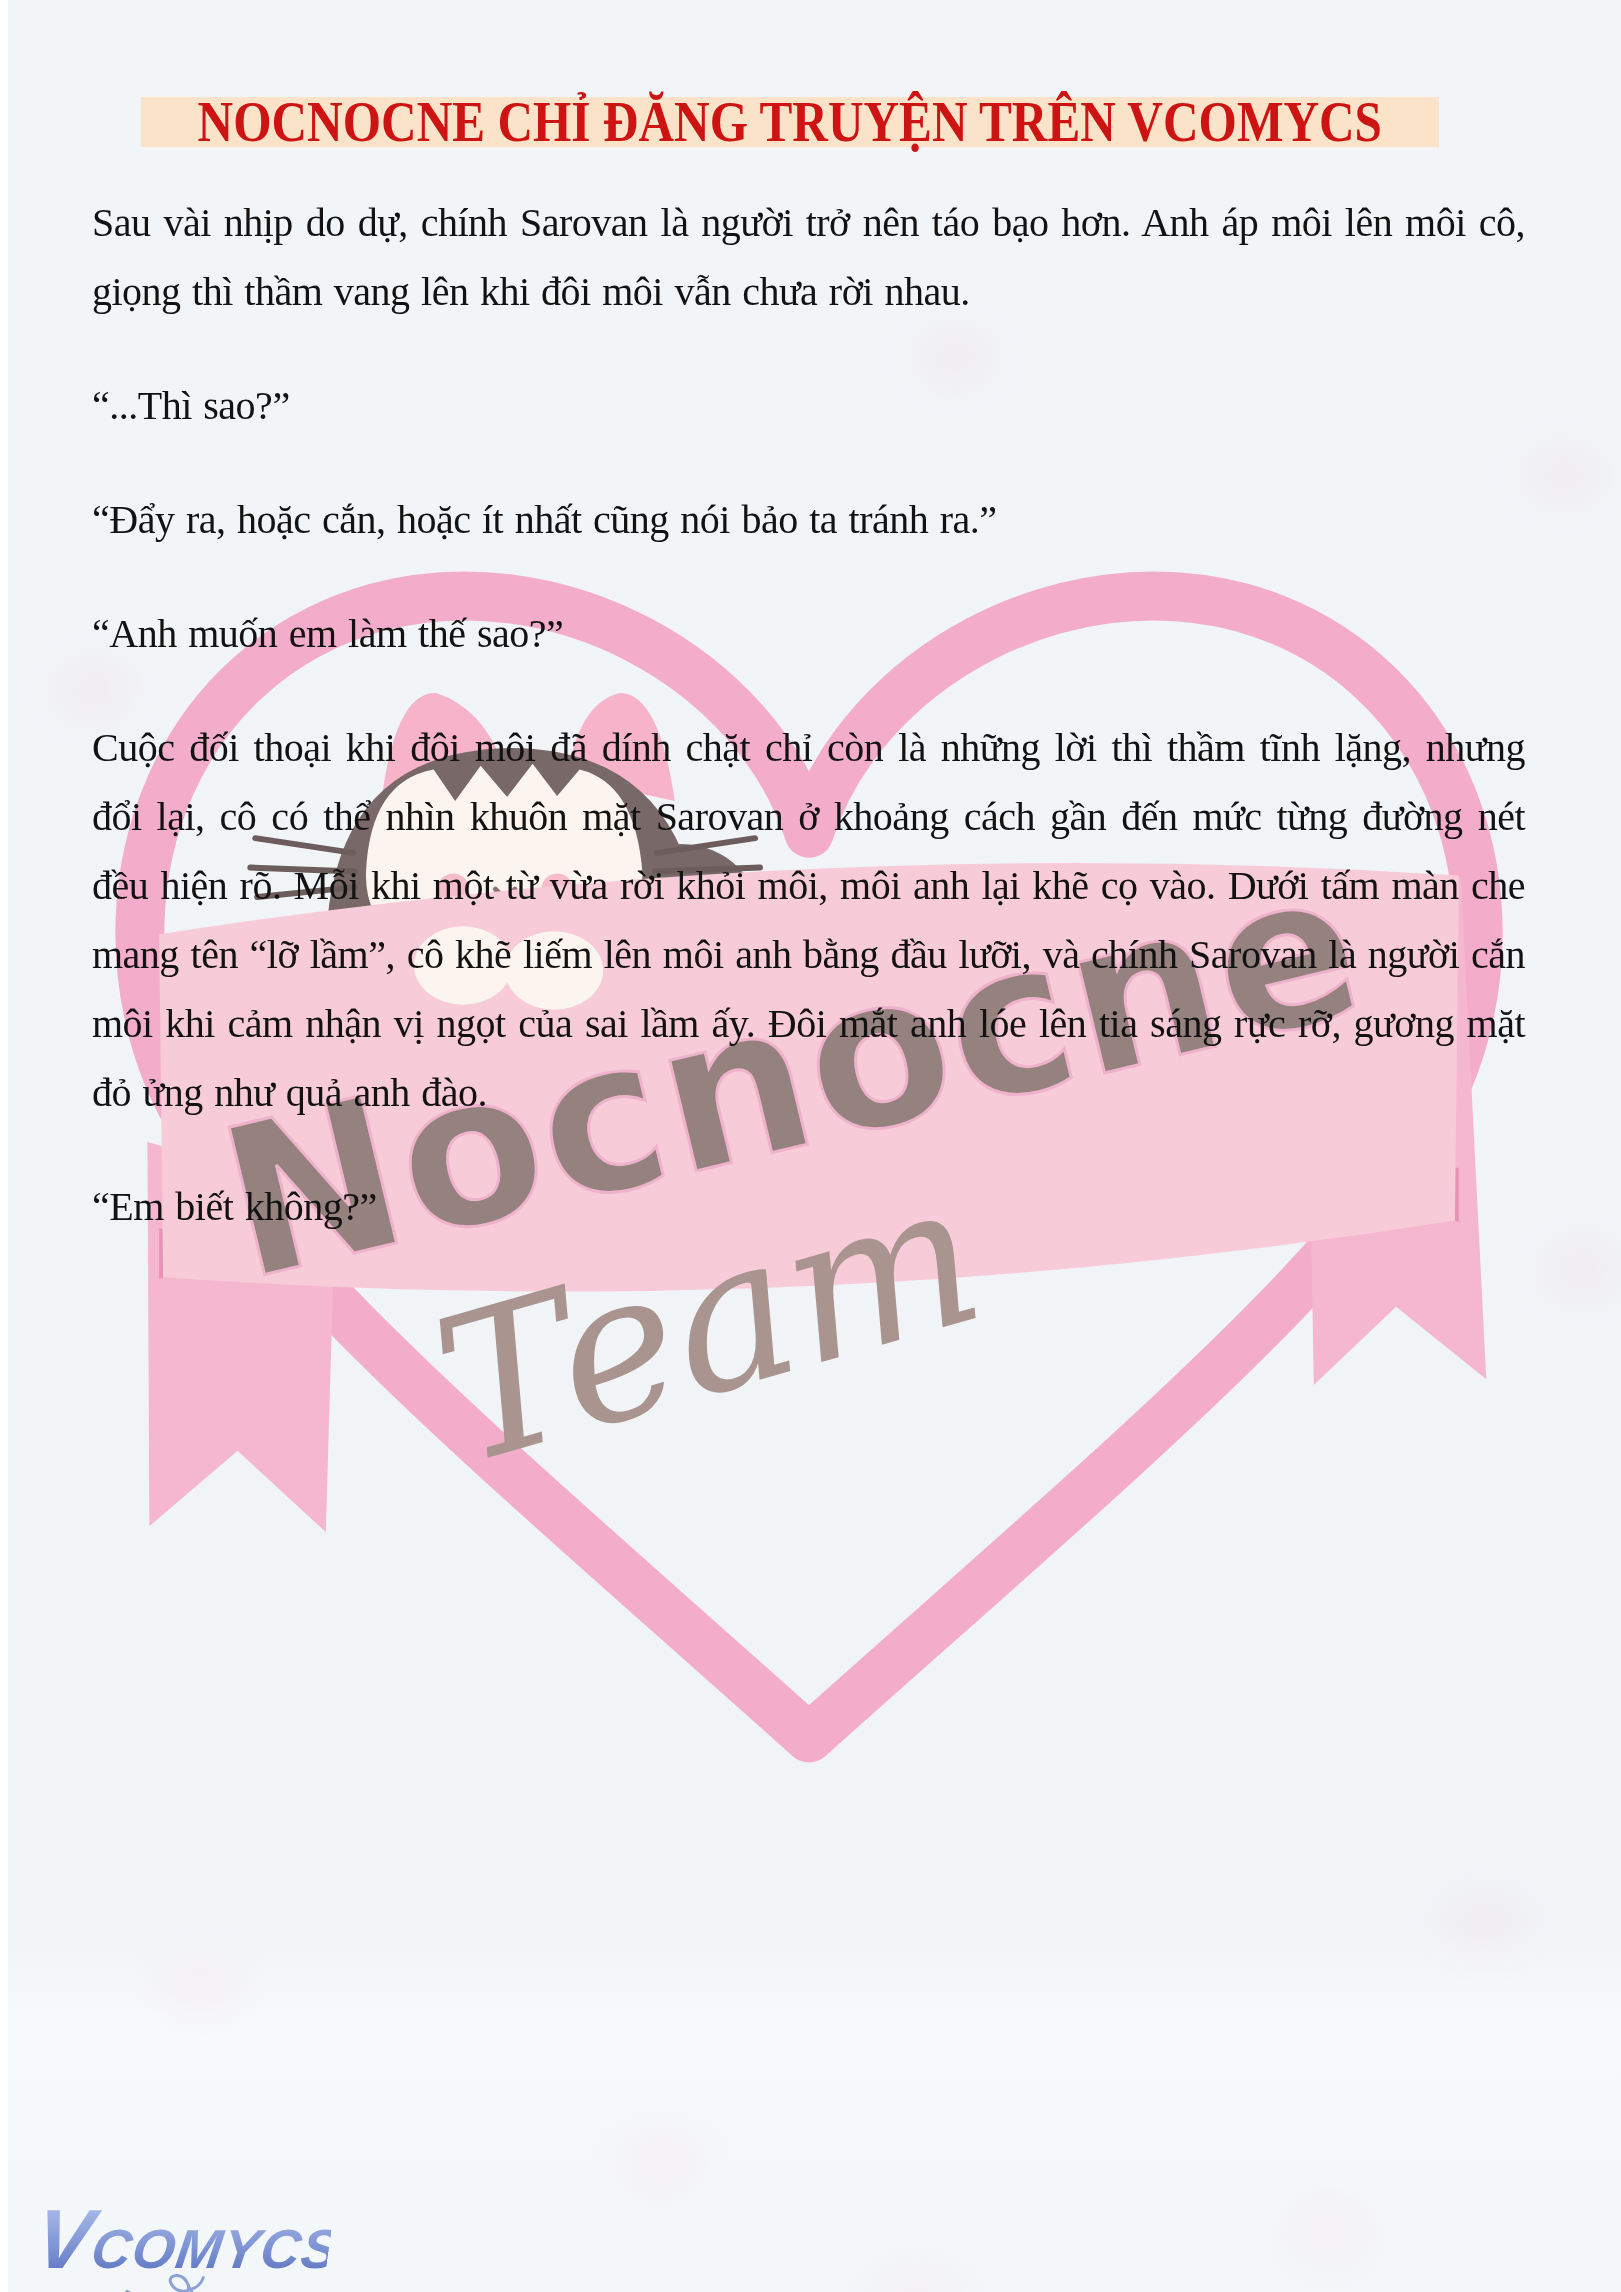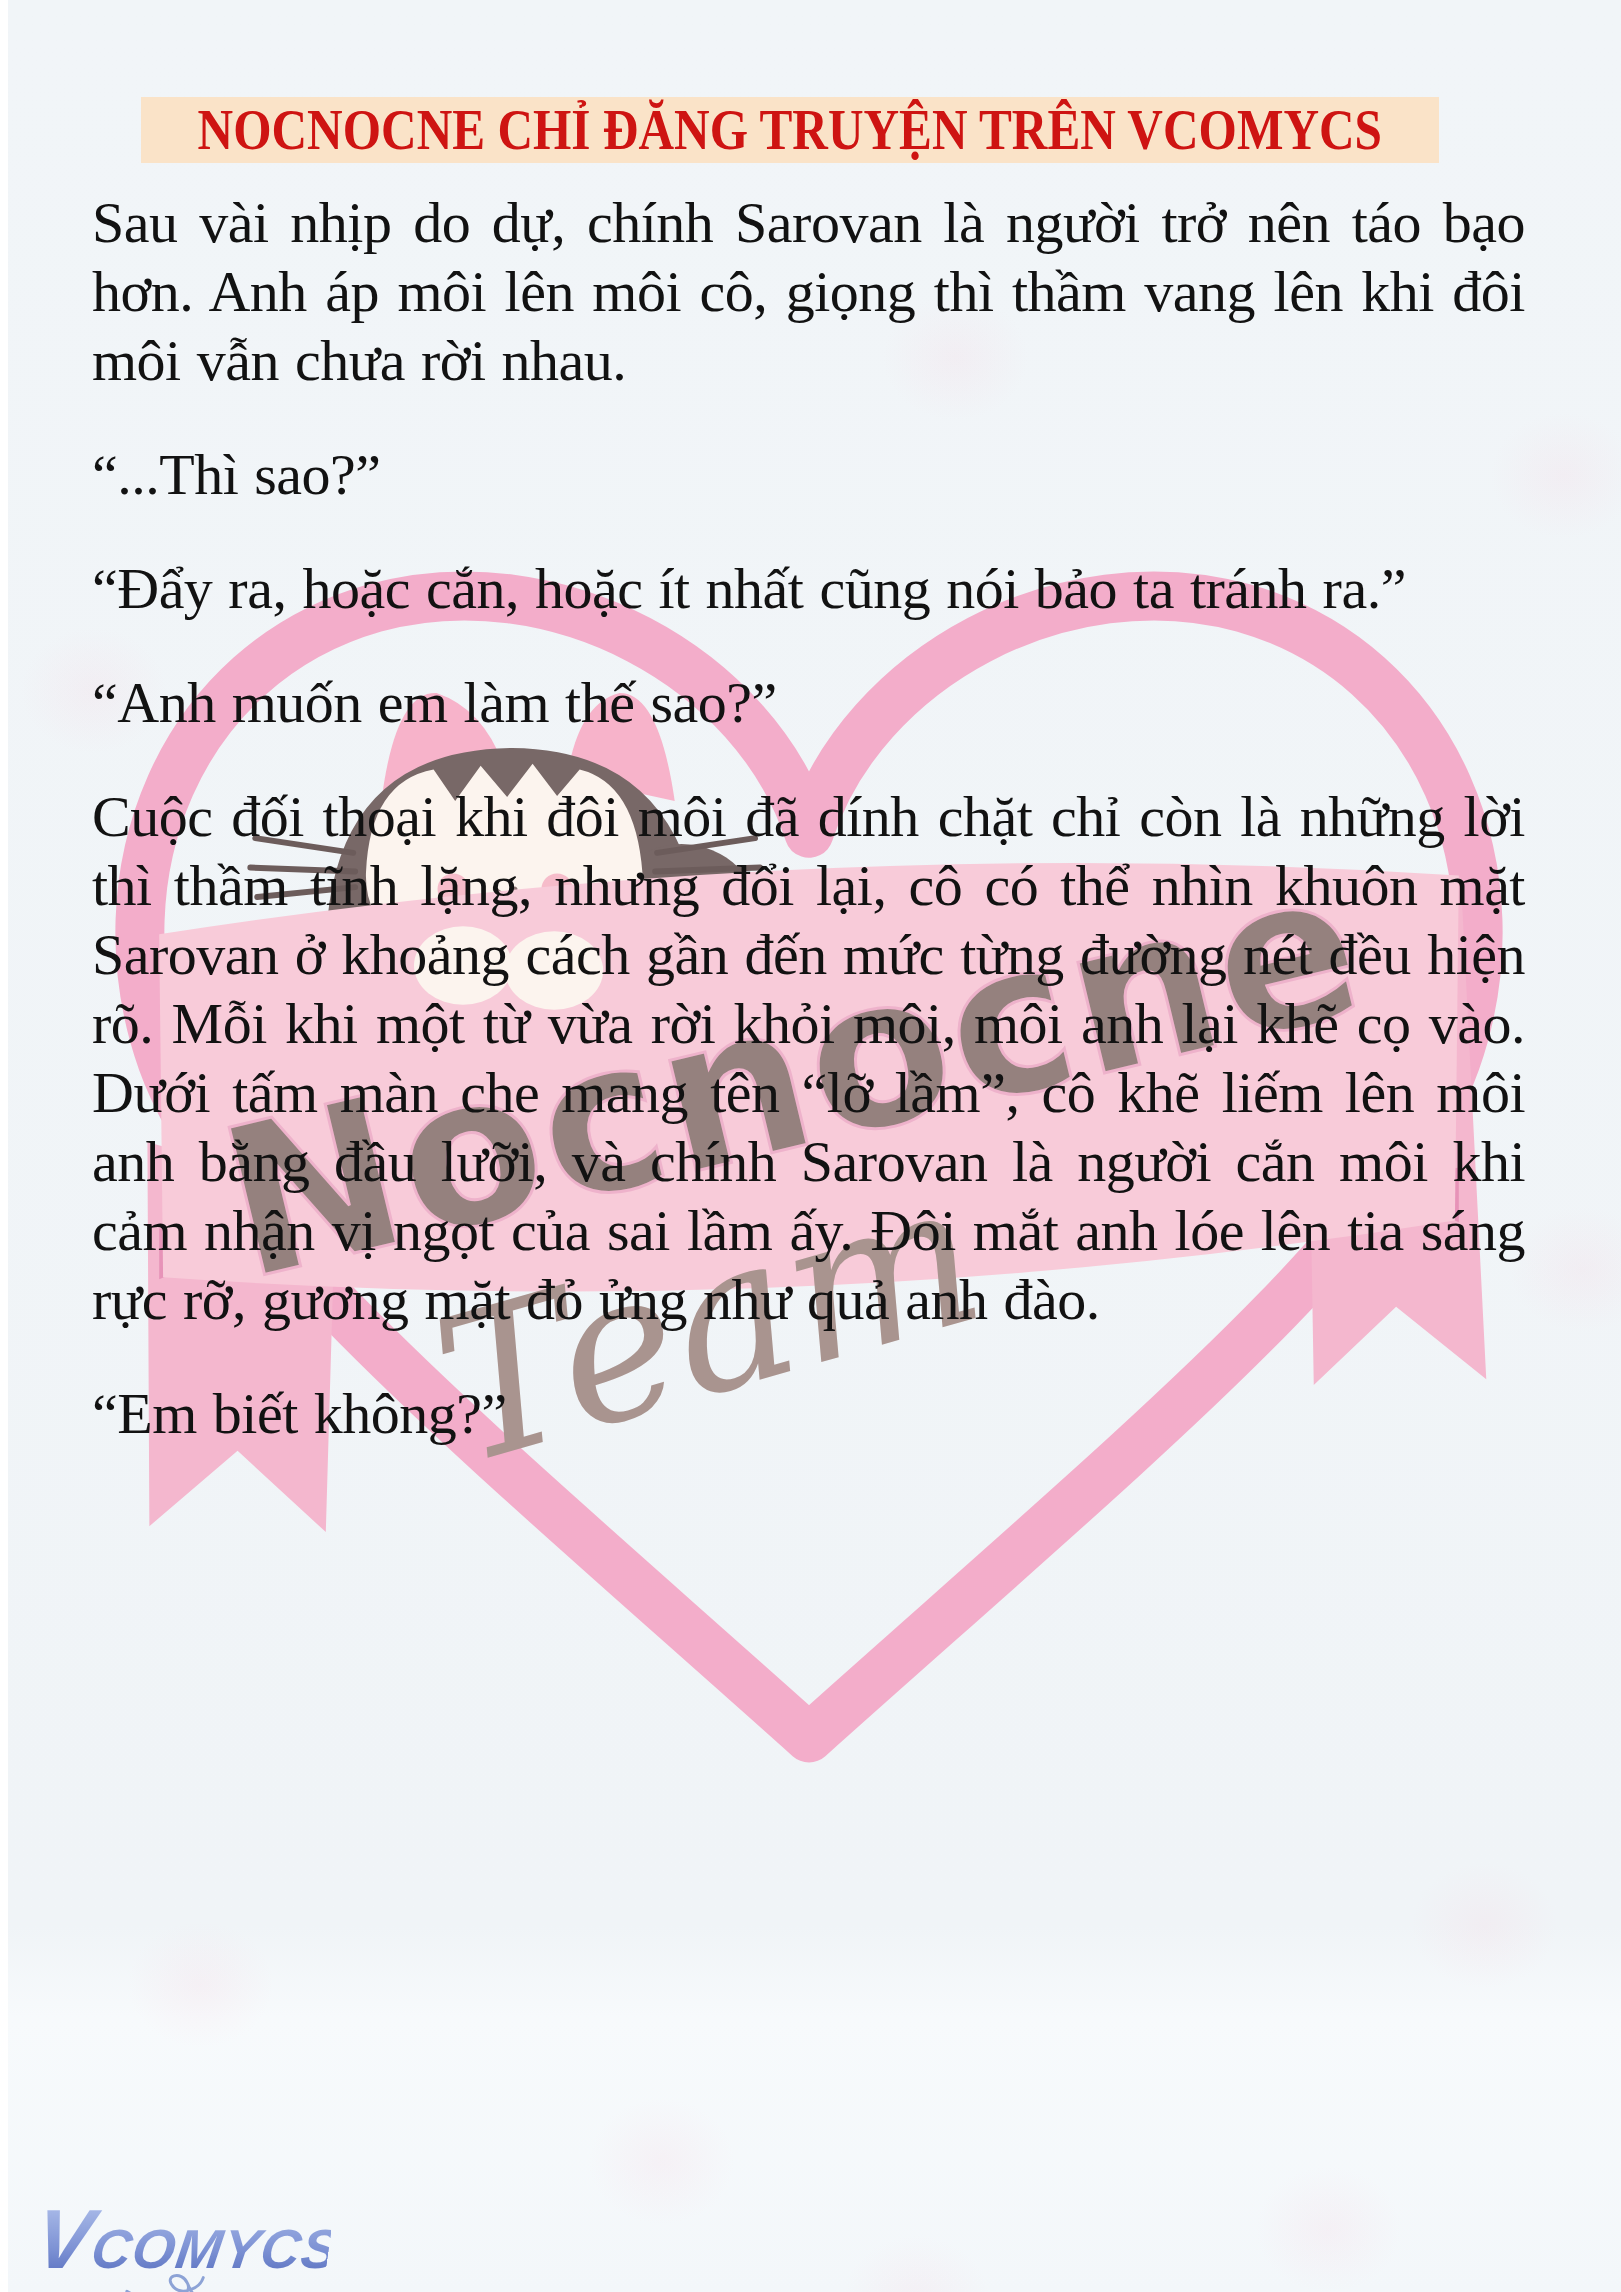--- a/index.html
+++ b/index.html
@@ -12,29 +12,29 @@
 
   
   .bgdot { position:absolute; width:147px; height:127px; border-radius:50%;
     background: radial-gradient(ellipse at center, rgba(246,200,216,0.45) 0%, rgba(246,200,216,0) 70%);
     opacity:.35; z-index:0; }
 
   
   .watermark { position:absolute; left:69px; top:544px; z-index:0; }
 
   
-  .header-band { position:absolute; left:141px; top:97px; width:1298px; height:66px;
+  .header-band { position:absolute; left:141px; top:97px; width:1298px; height:50px;
     background:#fae3c8; display:flex; align-items:center; justify-content:center; z-index:2; }
   .header-title { font-size:53px; font-weight:bold; color:#ce1412; white-space:nowrap;
     transform:scaleX(.93) scaleY(1.07); transform-origin:center; letter-spacing:0; }
 
   
   .content { position:absolute; left:0; top:188px; width:1621px; padding:0 84px 0 92px;
     box-sizing:border-box; z-index:1; }
-  .content p { font-size:58px; line-height:69px; margin:0 12px 45px 0; color:#121212;
+  .content p { font-size:40px; line-height:69px; margin:0 12px 45px 0; color:#121212;
     text-align:justify; letter-spacing:-0.5px; word-spacing:2px;font-family:Liberation Serif, serif; }
   .content p.justify-all { text-align-last:justify; }
 
   
   .logo { position:absolute; left:29px; top:2197px; z-index:2; width:294px; }
   .logo-text { display:block; font-family:"Liberation Sans","DejaVu Sans",sans-serif;
     font-style:italic; font-weight:bold; font-size:55px; line-height:84px; letter-spacing:1px;
     transform:skewX(-8deg); transform-origin:left bottom;
     background:linear-gradient(180deg,#b2c2ec 0%, #7d92d4 55%, #4a63b8 100%);
     -webkit-background-clip:text; background-clip:text; color:transparent; }

